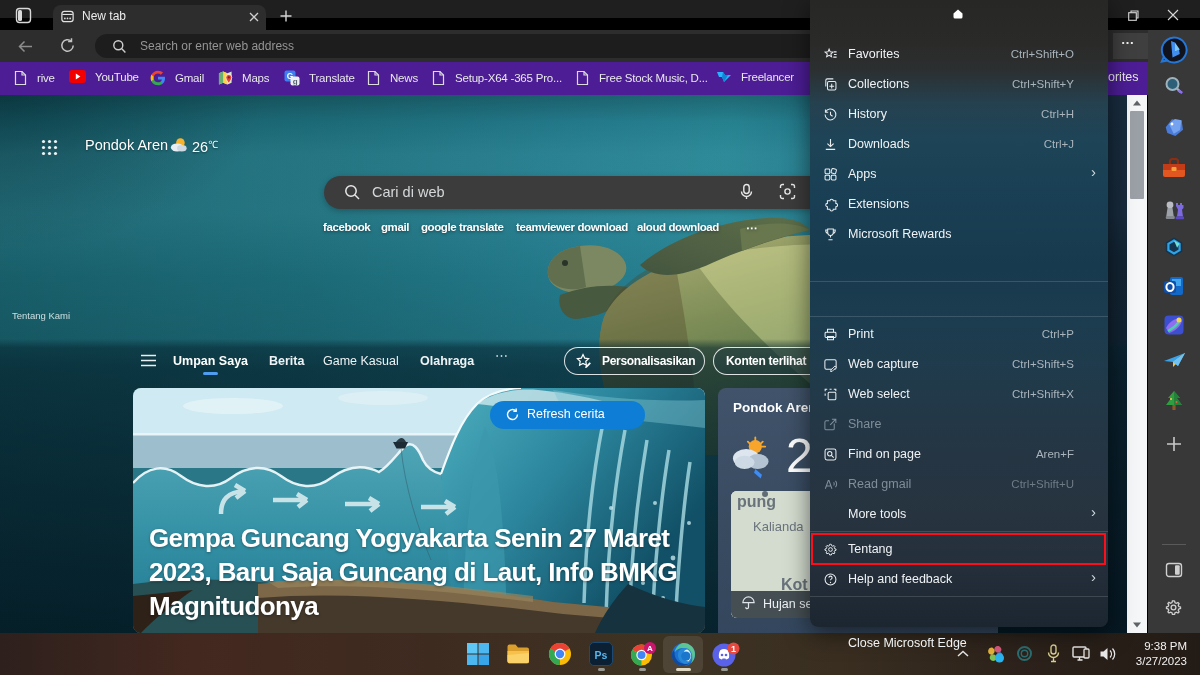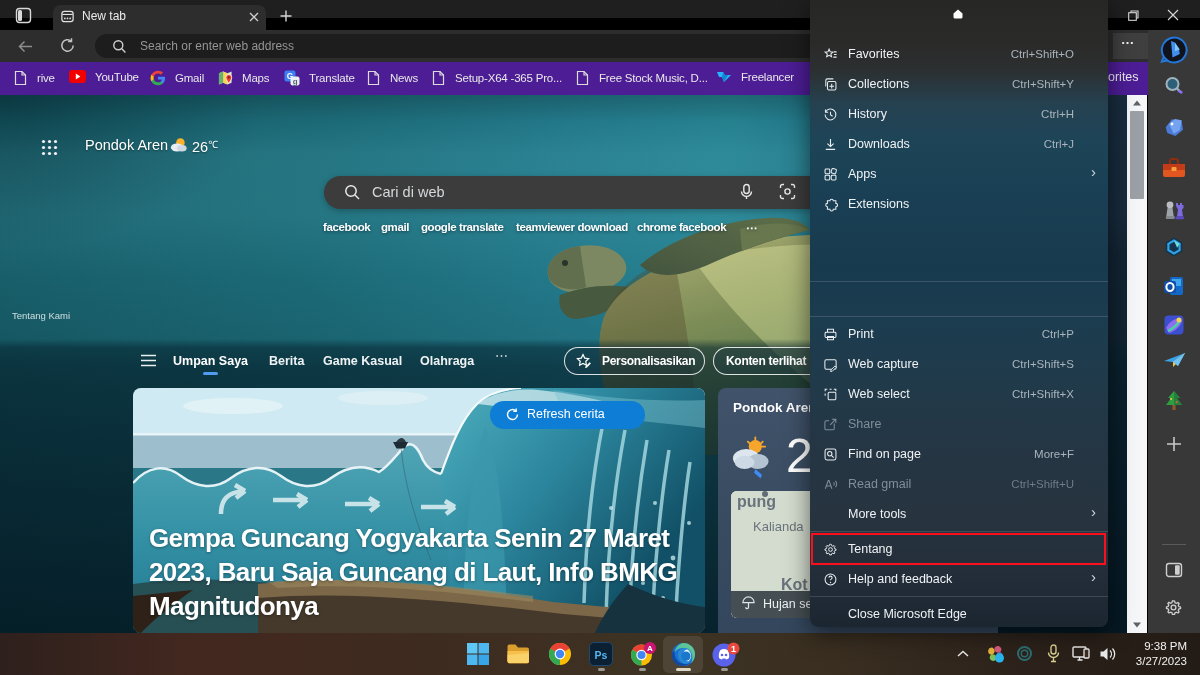--- a/index.html
+++ b/index.html
@@ -280,35 +280,35 @@
   <svg class="a" style="left:779px;top:88px;" width="17" height="17" viewBox="0 0 17 17">
     <path d="M1.5 5V3.5A2 2 0 0 1 3.5 1.5H5M12 1.5h1.5a2 2 0 0 1 2 2V5M15.5 12v1.5a2 2 0 0 1-2 2H12M5 15.5H3.5a2 2 0 0 1-2-2V12" fill="none" stroke="#e8e8e8" stroke-width="1.4"></path>
     <circle cx="8.5" cy="8.5" r="2.6" fill="none" stroke="#e8e8e8" stroke-width="1.4"></circle>
   </svg>
 
   <div class="a" id="qlinks" style="left:0;top:126px;width:900px;height:18px;color:#fff;font-size:11.5px;font-weight:700;letter-spacing:-0.4px;text-shadow:0 1px 3px rgba(0,30,40,.55);white-space:nowrap;">
     <span class="a" style="left:323px;">facebook</span>
       <span class="a" style="left:381px;">gmail</span>
       <span class="a" style="left:421px;">google translate</span>
       <span class="a" style="left:516px;">teamviewer download</span>
-      <span class="a" style="left:637px;">chrome facebook</span>
+      <span class="a" style="left:637px;">aloud download</span>
       <span class="a" style="left:746px;letter-spacing:2px;">⋯</span>
   </div>
 
   <div class="a" style="left:12px;top:215px;font-size:9.5px;color:rgba(235,245,245,.85);">Tentang Kami</div>
 
   <div class="a" style="left:0;top:244px;width:1127px;height:294px;background:linear-gradient(180deg, rgba(5,37,48,0) 0%, rgba(5,36,47,.55) 3%, rgba(4,31,42,.62) 10%, rgba(4,28,39,.66) 35%, rgba(3,22,32,.8) 100%);"></div>
 
   <svg class="a" style="left:141px;top:259px;" width="15" height="13" viewBox="0 0 15 13">
     <path d="M0 1.5h15M0 6.5h15M0 11.5h15" stroke="#e9eef0" stroke-width="1.6"></path>
   </svg>
   <div class="a" style="left:173px;top:259px;font-size:12.5px;font-weight:700;color:#fff;">Umpan Saya</div>
   <div class="a" style="left:203px;top:277px;width:15px;height:2.5px;background:#4f9cf0;border-radius:2px;"></div>
   <div class="a" style="left:269px;top:259px;font-size:12.5px;font-weight:700;color:#eef2f4;">Berita</div>
-  <div class="a" style="left:323px;top:259px;font-size:12.5px;font-weight:700;color:#eef2f4;">Game Kasual</div>
+  <div class="a" style="left:323px;top:259px;font-size:12.5px;font-weight:400;color:#eef2f4;">Game Kasual</div>
   <div class="a" style="left:420px;top:259px;font-size:12.5px;font-weight:700;color:#eef2f4;">Olahraga</div>
   <div class="a" style="left:495px;top:253px;font-size:13px;color:#eef2f4;letter-spacing:1px;">⋯</div>
   <div class="a" style="left:564px;top:252px;width:141px;height:28px;border:1px solid rgba(255,255,255,.85);border-radius:14px;background:rgba(30,60,75,.25);"></div>
   <svg class="a" style="left:576px;top:258px;" width="16" height="16" viewBox="0 0 16 16">
     <path d="M7 1.6l1.7 3.5 3.9.5-2.8 2.7.6 3.9L7 10.4l-3.4 1.8.6-3.9L1.4 5.6l3.9-.5z" fill="none" stroke="#fff" stroke-width="1.2"></path>
     <path d="M9.5 13.5l4.2-4.2 1.2 1.2-4.2 4.2-1.6.4z" fill="#fff"></path>
   </svg>
   <div class="a" style="left:602px;top:259px;font-size:12px;font-weight:700;color:#fff;letter-spacing:-0.3px;">Personalisasikan</div>
   <div class="a" style="left:713px;top:252px;width:164px;height:28px;border:1px solid rgba(255,255,255,.85);border-radius:14px;background:rgba(30,60,75,.25);"></div>
   <div class="a" style="left:726px;top:259px;font-size:12px;font-weight:700;color:#fff;letter-spacing:-0.3px;">Konten terlihat</div>
@@ -589,20 +589,29 @@
       <span class="mich">›</span>
     </div>
   <div class="mi" style="top:189px;">
       <span class="mic">
     <svg width="15" height="15" viewBox="0 0 16 16">
           <path d="M6.2 2.5a1.8 1.8 0 0 1 3.6 0h2.7v2.7a1.8 1.8 0 0 1 0 3.6v2.7H9.8a1.8 1.8 0 0 1-3.6 0H3.5V8.8a1.8 1.8 0 0 1 0-3.6V2.5z" fill="none" stroke="#e9eef1" stroke-width="1.1" transform="translate(1.2 1.6)"></path>
         </svg>
     </span>
       <span class="mil">Extensions</span>
     </div>
+  <div class="mi" style="top:219px;">
+      <span class="mic">
+    <svg width="15" height="15" viewBox="0 0 16 16">
+          <path d="M5 2.2h6v3.1c0 2.1-1.3 3.7-3 3.7S5 7.4 5 5.3z" fill="none" stroke="#e9eef1" stroke-width="1.1"></path>
+          <path d="M5 3.2H2.9c0 2.2.9 3.4 2.2 3.6M11 3.2h2.1c0 2.2-.9 3.4-2.2 3.6M8 9v2.2M5.8 13.5h4.4" fill="none" stroke="#e9eef1" stroke-width="1.1"></path>
+        </svg>
+    </span>
+      <span class="mil">Microsoft Rewards</span>
+    </div>
   <div class="msep" style="top:281px;"></div>
   <div class="msep" style="top:316px;"></div>
   <div class="mi" style="top:319px;">
       <span class="mic">
     <svg width="15" height="15" viewBox="0 0 16 16">
           <rect x="2.2" y="5.6" width="11.6" height="5.6" rx="1" fill="none" stroke="#e9eef1" stroke-width="1.1"></rect>
           <path d="M4.8 5.6V2.4h6.4v3.2M4.8 10.2h6.4v3.4H4.8z" fill="none" stroke="#e9eef1" stroke-width="1.1"></path>
         </svg>
     </span>
       <span class="mil">Print</span>
@@ -639,21 +648,21 @@
     </div>
   <div class="mi" style="top:439px;">
       <span class="mic">
     <svg width="15" height="15" viewBox="0 0 16 16">
           <rect x="2.2" y="2.2" width="11.6" height="11.6" rx="2" fill="none" stroke="#e9eef1" stroke-width="1.1"></rect>
           <circle cx="7.2" cy="7.2" r="2.3" fill="none" stroke="#e9eef1" stroke-width="1.1"></circle>
           <path d="M8.9 8.9l2.5 2.5" stroke="#e9eef1" stroke-width="1.1"></path>
         </svg>
     </span>
       <span class="mil">Find on page</span>
-      <span class="mis">More+F</span>
+      <span class="mis">Aren+F</span>
     </div>
   <div class="mi dim" style="top:469px;">
       <span class="mic">
     <svg width="15" height="15" viewBox="0 0 16 16">
           <path d="M2.5 12.5L5.6 3.8h.8l3.1 8.7M3.8 9.7h4.4" fill="none" stroke="#7f8e99" stroke-width="1.1"></path>
           <path d="M11.3 5.8c.9.8.9 2.4 0 3.2M13.2 4.2c1.8 1.6 1.8 5 0 6.6" fill="none" stroke="#7f8e99" stroke-width="1.1"></path>
         </svg>
     </span>
       <span class="mil">Read gmail</span>
       <span class="mis">Ctrl+Shift+U</span>
@@ -678,19 +687,19 @@
     <svg width="15" height="15" viewBox="0 0 16 16">
           <circle cx="8" cy="8" r="5.8" fill="none" stroke="#e9eef1" stroke-width="1.1"></circle>
           <path d="M6.3 6.2c0-1 .8-1.8 1.7-1.8s1.7.7 1.7 1.6c0 .8-.5 1.2-1 1.6-.4.3-.7.6-.7 1.2" fill="none" stroke="#e9eef1" stroke-width="1.1"></path>
           <circle cx="8" cy="11.2" r="0.7" fill="#e9eef1"></circle>
         </svg>
     </span>
       <span class="mil">Help and feedback</span>
       <span class="mich">›</span>
     </div>
   <div class="msep" style="top:596px;"></div>
-  <div class="mi" style="top:599px;">
+  <div class="mi" style="top:628px;">
       <span class="mic"></span>
       <span class="mil">Close Microsoft Edge</span>
     </div>
 
   <div class="a" style="left:1px;top:533px;width:295px;height:32px;border:2.5px solid #fb0f1c;"></div>
 </div>
 
 </body></html>

